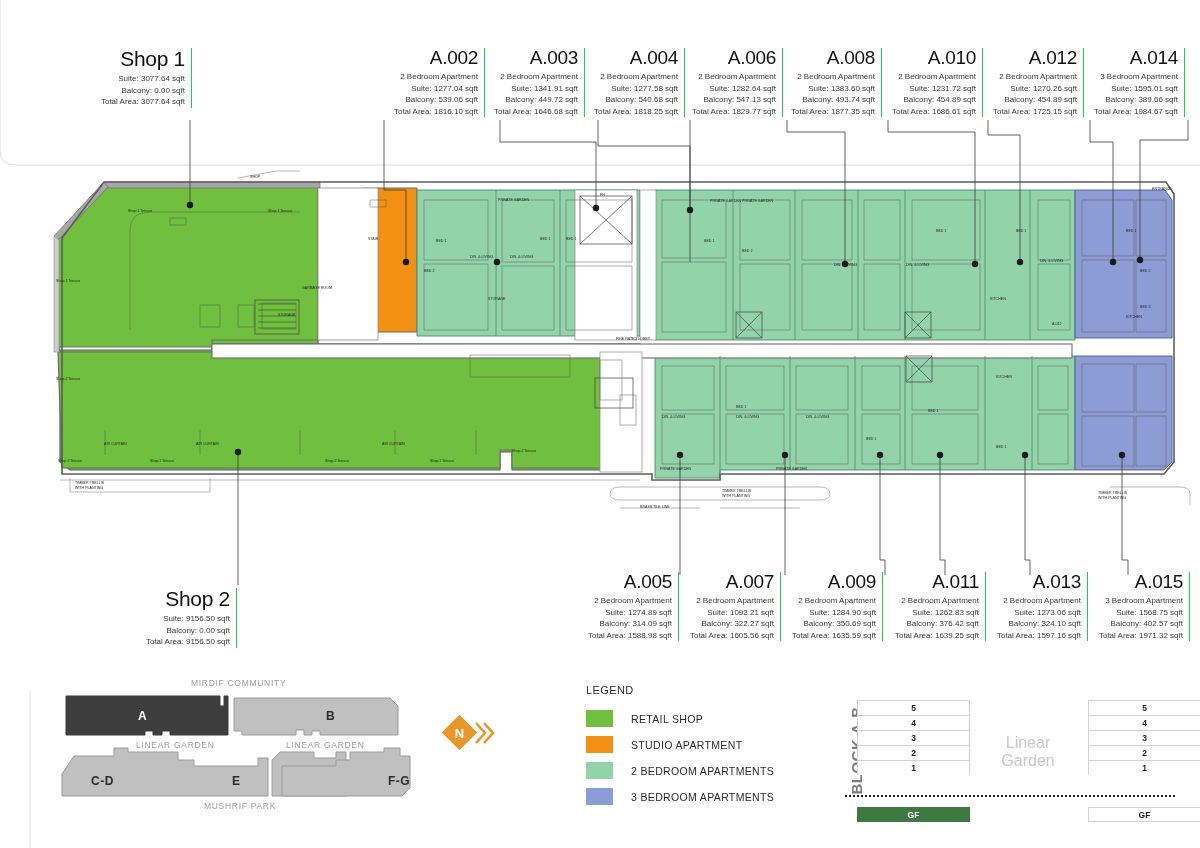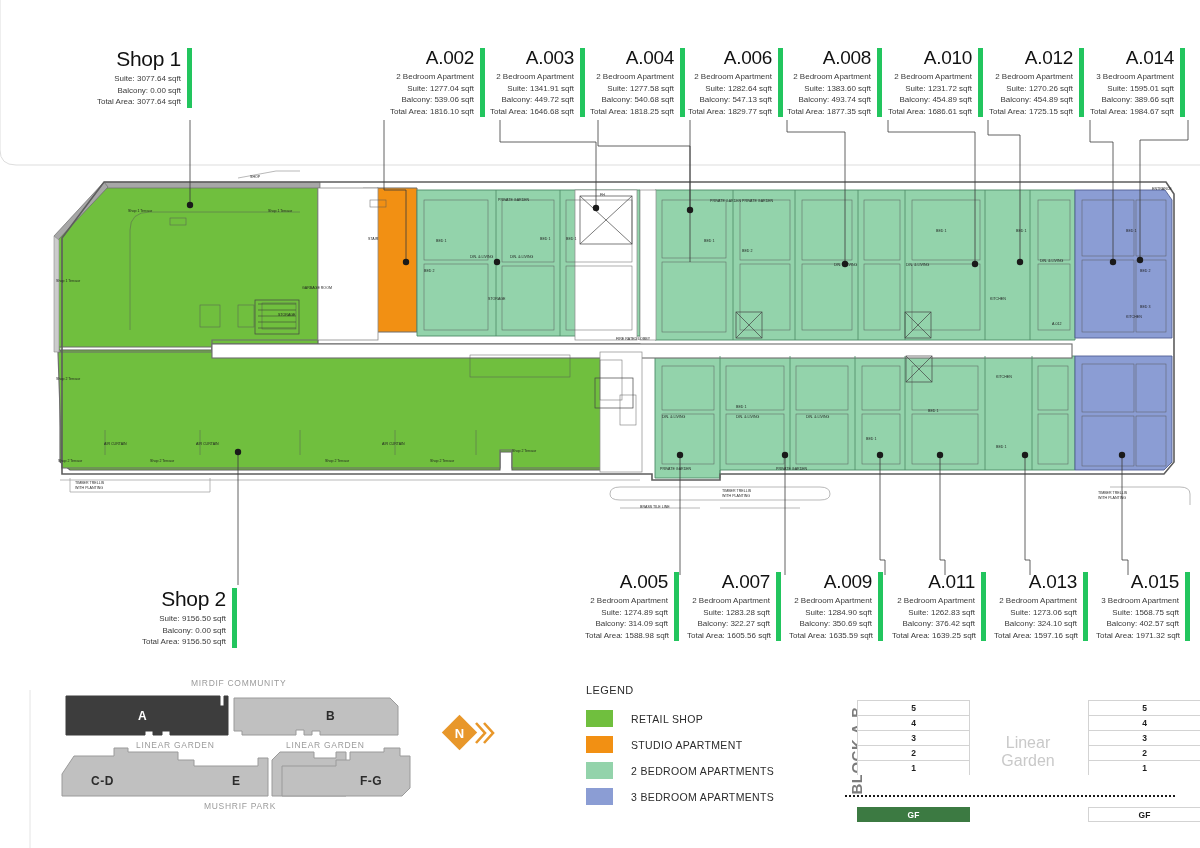--- a/index.html
+++ b/index.html
@@ -14,21 +14,21 @@
     height: 848px;
     background: #ffffff;
     overflow: hidden;
   }
 
   
   .callout {
     position: absolute;
     text-align: right;
     padding-right: 6px;
-    border-right: 5px solid #22c55e;
+    border-right: 1px solid #22c55e;
     line-height: 1.0;
   }
   .callout .code {
     font-size: 19px;
     letter-spacing: -0.3px;
     color: #111;
     font-weight: 400;
     display: block;
     margin-bottom: 4px;
     white-space: nowrap;
@@ -462,21 +462,21 @@
     <span class="code">A.005</span>
     <span class="type">2 Bedroom Apartment</span>
     <span class="ln">Suite: 1274.89 sqft</span>
     <span class="ln">Balcony: 314.09 sqft</span>
     <span class="ln">Total Area: 1588.98 sqft</span>
   </div>
 
   <div class="callout" style="left:687px; top:572px; width:94px;">
     <span class="code">A.007</span>
     <span class="type">2 Bedroom Apartment</span>
-    <span class="ln">Suite: 1283.28 sqft</span>
+    <span class="ln">Suite: 1092.21 sqft</span>
     <span class="ln">Balcony: 322.27 sqft</span>
     <span class="ln">Total Area: 1605.56 sqft</span>
   </div>
 
   <div class="callout" style="left:789px; top:572px; width:94px;">
     <span class="code">A.009</span>
     <span class="type">2 Bedroom Apartment</span>
     <span class="ln">Suite: 1284.90 sqft</span>
     <span class="ln">Balcony: 350.69 sqft</span>
     <span class="ln">Total Area: 1635.59 sqft</span>
@@ -542,21 +542,21 @@
 
       <path d="M126,82 L134,74 L168,74 L168,80 L190,80 L190,74 L200,74 L200,118 L126,118 Z" fill="#c0c0c0" stroke="#9a9a9a" stroke-width="1" transform="translate(88,0)"></path>
 
       <path d="M228,96 L228,88 L282,88 L282,82 L296,82 L296,74 L330,74 L330,70 L346,70 L346,78 L356,78 L356,110 L348,118 L228,118 Z" fill="#c0c0c0" stroke="#9a9a9a" stroke-width="1" transform="translate(-4,0)"></path>
     </svg>
 
     <div class="kp-blockname" style="left:80px; top:31px; color:#ffffff;">A</div>
     <div class="kp-blockname" style="left:268px; top:31px; color:#2b2b2b;">B</div>
     <div class="kp-blockname" style="left:33px; top:96px; color:#2b2b2b;">C-D</div>
     <div class="kp-blockname" style="left:174px; top:96px; color:#2b2b2b;">E</div>
-    <div class="kp-blockname" style="left:278px; top:96px; color:#2b2b2b;padding-left:24px;">F-G</div>
+    <div class="kp-blockname" style="left:306px; top:96px; color:#2b2b2b;padding-left:24px;">F-G</div>
   </div>
 
   <div id="north">
     <svg viewBox="0 0 58 46" style="width:58px;height:46px;">
       <rect x="7" y="6" width="25" height="25" fill="#e8972a" transform="rotate(45 19.5 18.5)"></rect>
       <path d="M36,9 L45,19 L36,29" fill="none" stroke="#e8972a" stroke-width="2.6"></path>
       <path d="M44,9 L53,19 L44,29" fill="none" stroke="#e8972a" stroke-width="2.6"></path>
       <text x="19.5" y="24" text-anchor="middle" font-family="Liberation Sans, sans-serif" font-size="13" font-weight="bold" fill="#ffffff">N</text>
     </svg>
   </div>

